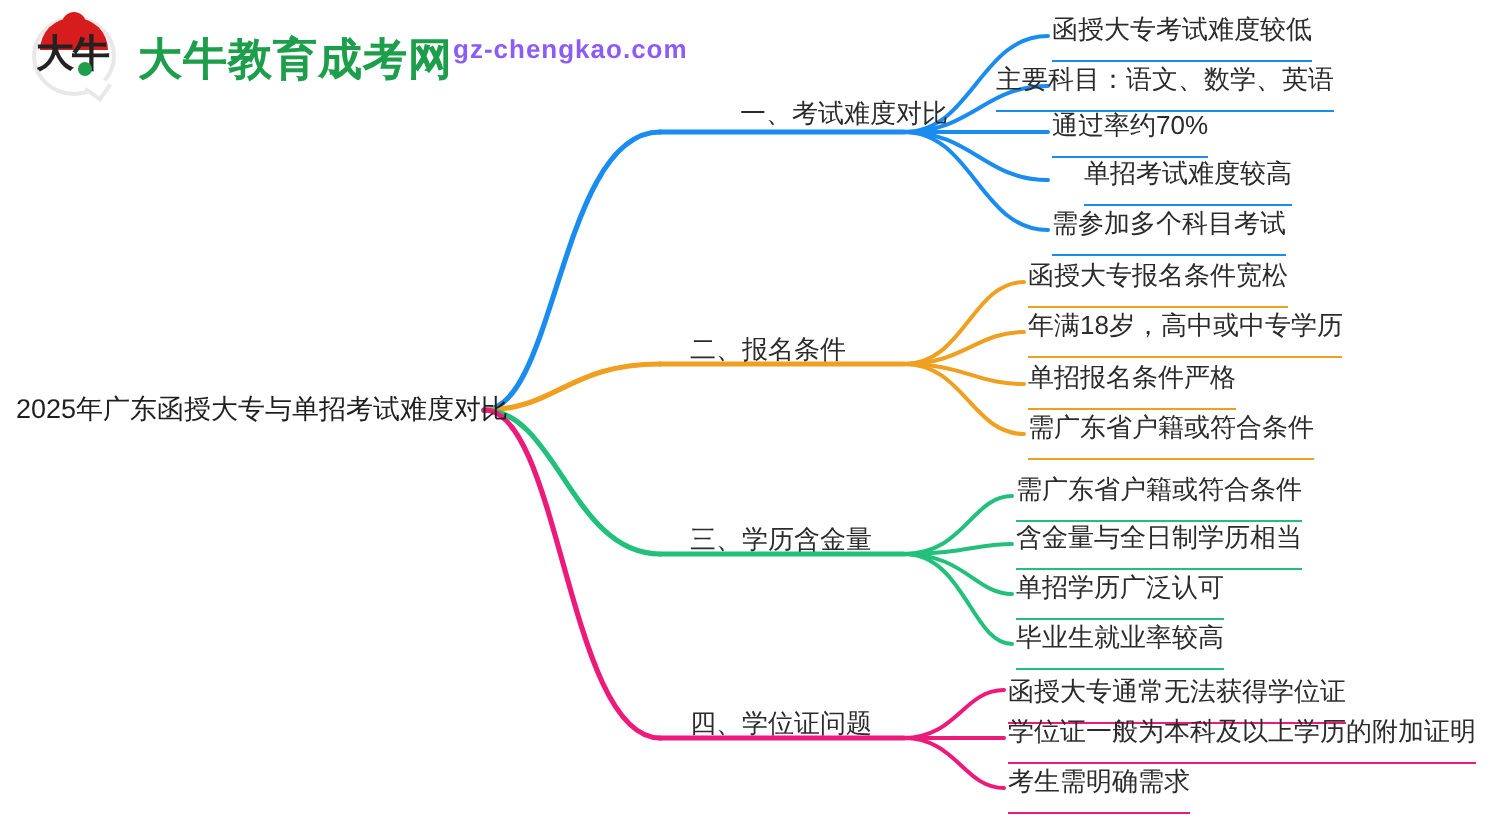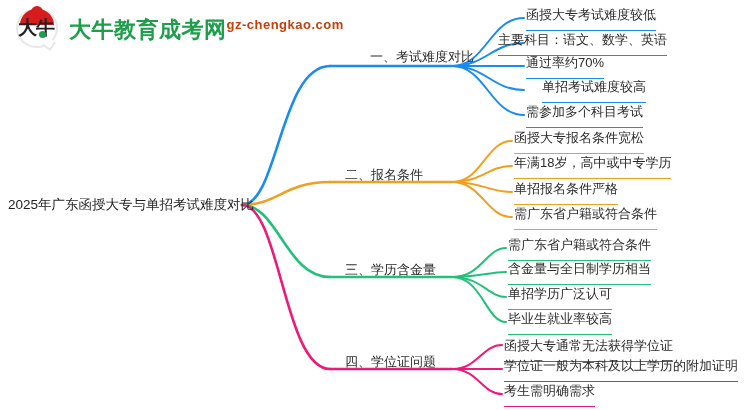--- a/index.html
+++ b/index.html
@@ -41,21 +41,21 @@
   .logo-mark .dot{
     position:absolute;left:25px;top:25px;width:7px;height:7px;border-radius:50%;
     background:#1d9e4b;
   }
   .logo-text{display:flex;flex-direction:row;justify-content:center;}
   .logo-title{
     font-size:22px;font-weight:bold;color:#1d9e4b;line-height:25px;
     letter-spacing:0.5px;white-space:nowrap;
   }
   .logo-sub{
-    font-size:13px;font-weight:bold;color:#c2410c;line-height:15px;
+    font-size:13px;font-weight:bold;color:#8b5cf6;line-height:15px;
     letter-spacing:0.5px;white-space:nowrap;
   }
 
   
   .node{position:absolute;white-space:nowrap;color:#2b2b2b;}
   .root-node{
     left:8px;top:196px;font-size:13.5px;line-height:18px;color:#1f1f1f;
   }
   .branch-node{font-size:13px;line-height:17px;color:#2b2b2b;}
   .leaf-node{

